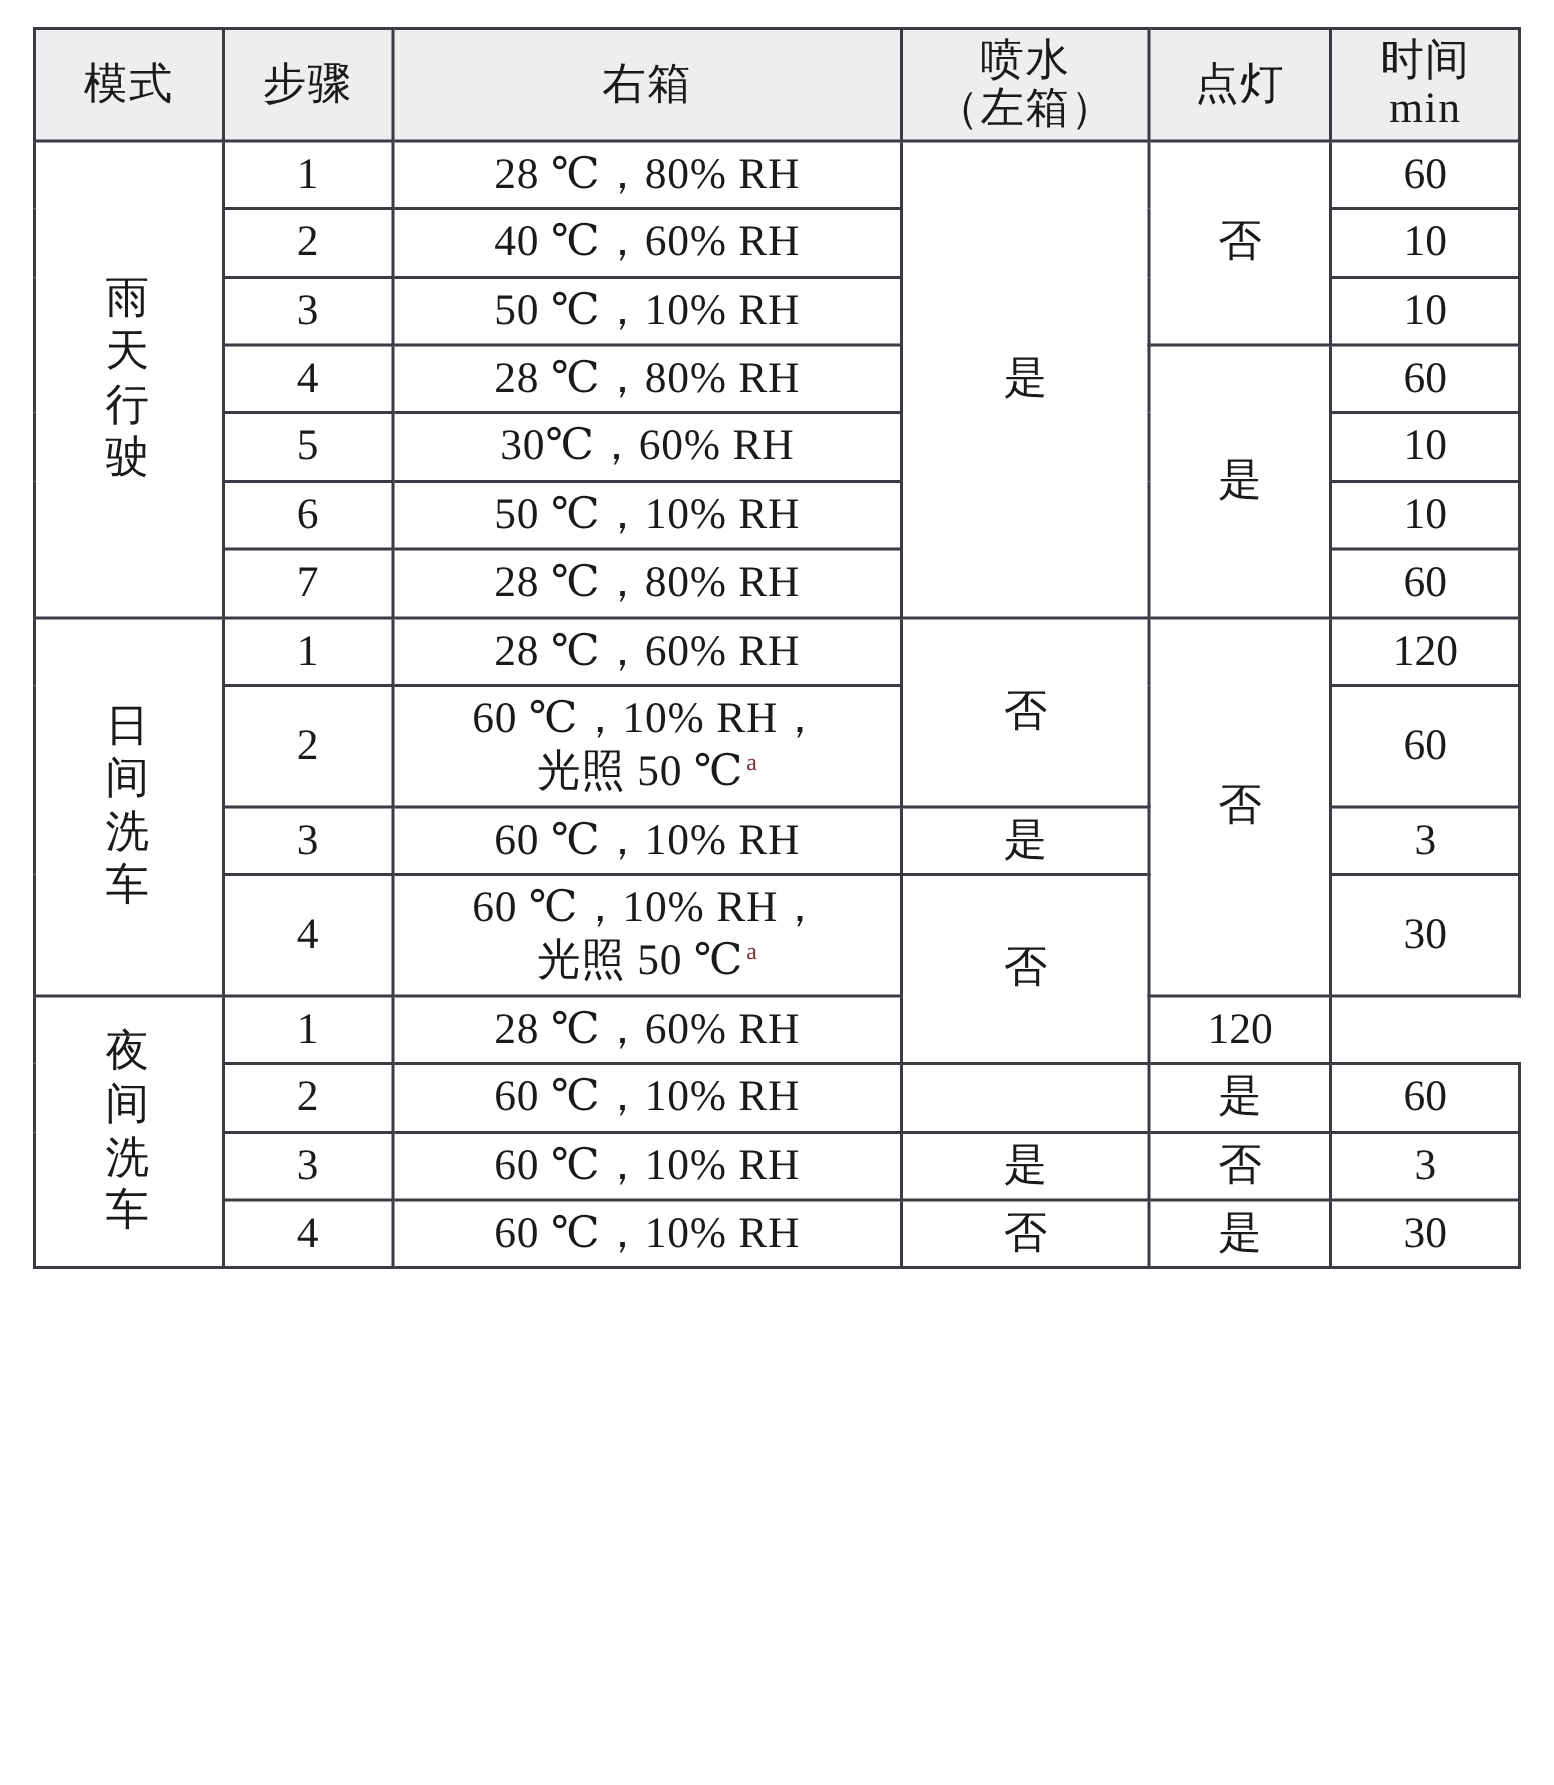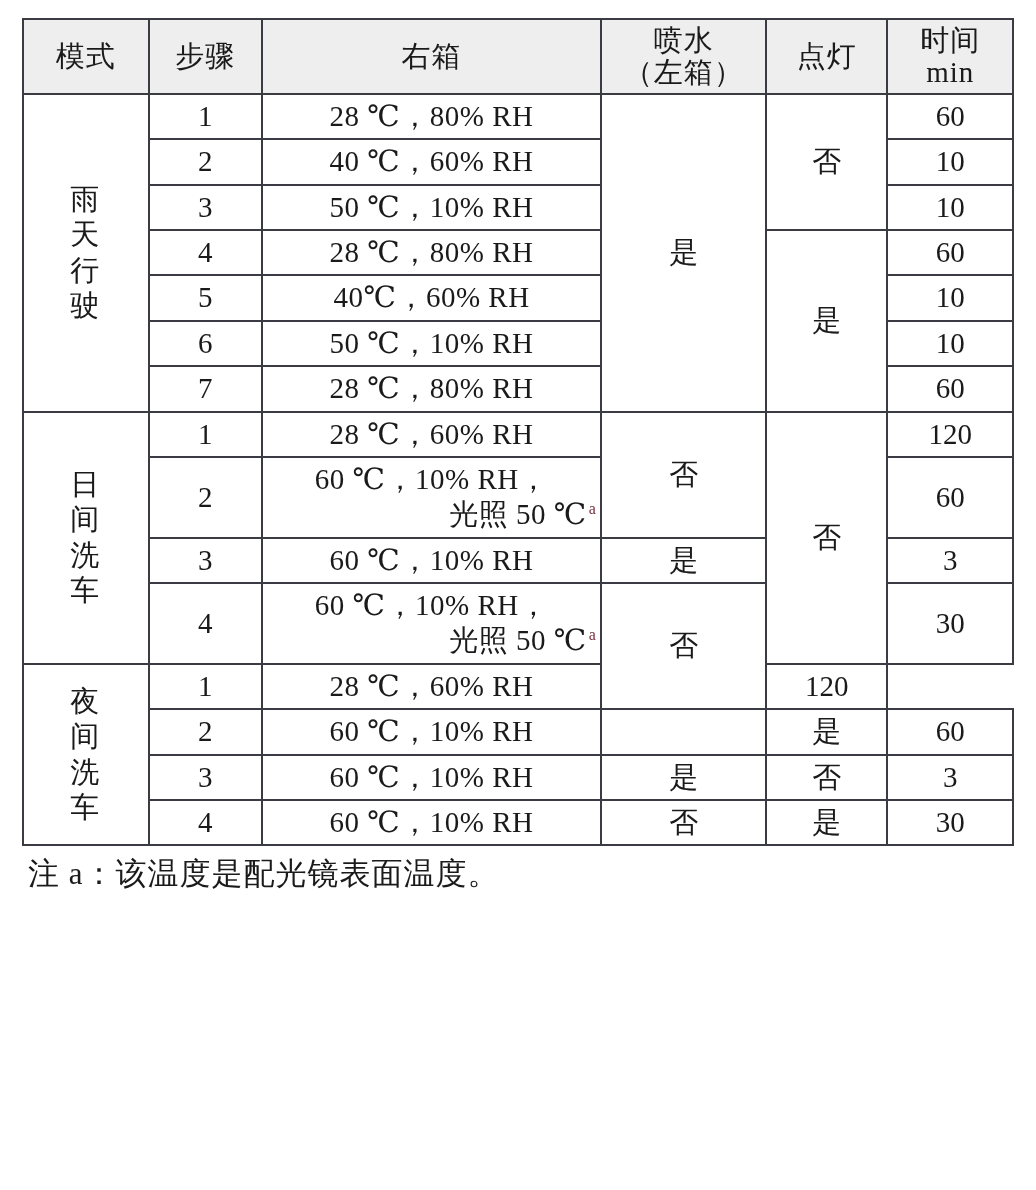--- a/index.html
+++ b/index.html
@@ -63,21 +63,21 @@
     margin: 0 auto;
   }
   td.step { font-size: 29px; }
   td.cond {
     text-align: center;
     white-space: normal;
     letter-spacing: 0.5px;
     padding: 6px 6px;
     margin-left: 12px;
   }
-  td.cond .l2 { display: block; text-align: right; }
+  td.cond .l2 { display: block; }
   td.cond sup {
     font-size: 0.55em;
     color: #7a2f3c;
     vertical-align: super;
     margin-left: 2px;
   }
   td.yn { font-size: 31px; }
   td.time { font-size: 29px; }
 
   .note {
@@ -144,21 +144,21 @@
         <td class="time">10</td>
       </tr>
       <tr>
         <td class="step">4</td>
         <td class="cond">28 ℃，80% RH</td>
         <td class="yn" rowspan="4">是</td>
         <td class="time">60</td>
       </tr>
       <tr>
         <td class="step">5</td>
-        <td class="cond">40℃，60% RH</td>
+        <td class="cond">30℃，60% RH</td>
         <td class="time">10</td>
       </tr>
       <tr>
         <td class="step">6</td>
         <td class="cond">50 ℃，10% RH</td>
         <td class="time">10</td>
       </tr>
       <tr>
         <td class="step">7</td>
         <td class="cond">28 ℃，80% RH</td>
@@ -231,15 +231,14 @@
         <td class="step">4</td>
         <td class="cond">60 ℃，10% RH</td>
         <td class="yn">否</td>
         <td class="yn">是</td>
         <td class="time">30</td>
       </tr>
 
     </tbody>
   </table>
 
-  <div class="note">注 a：该温度是配光镜表面温度。</div>
 
 </div>
 
 </body></html>

